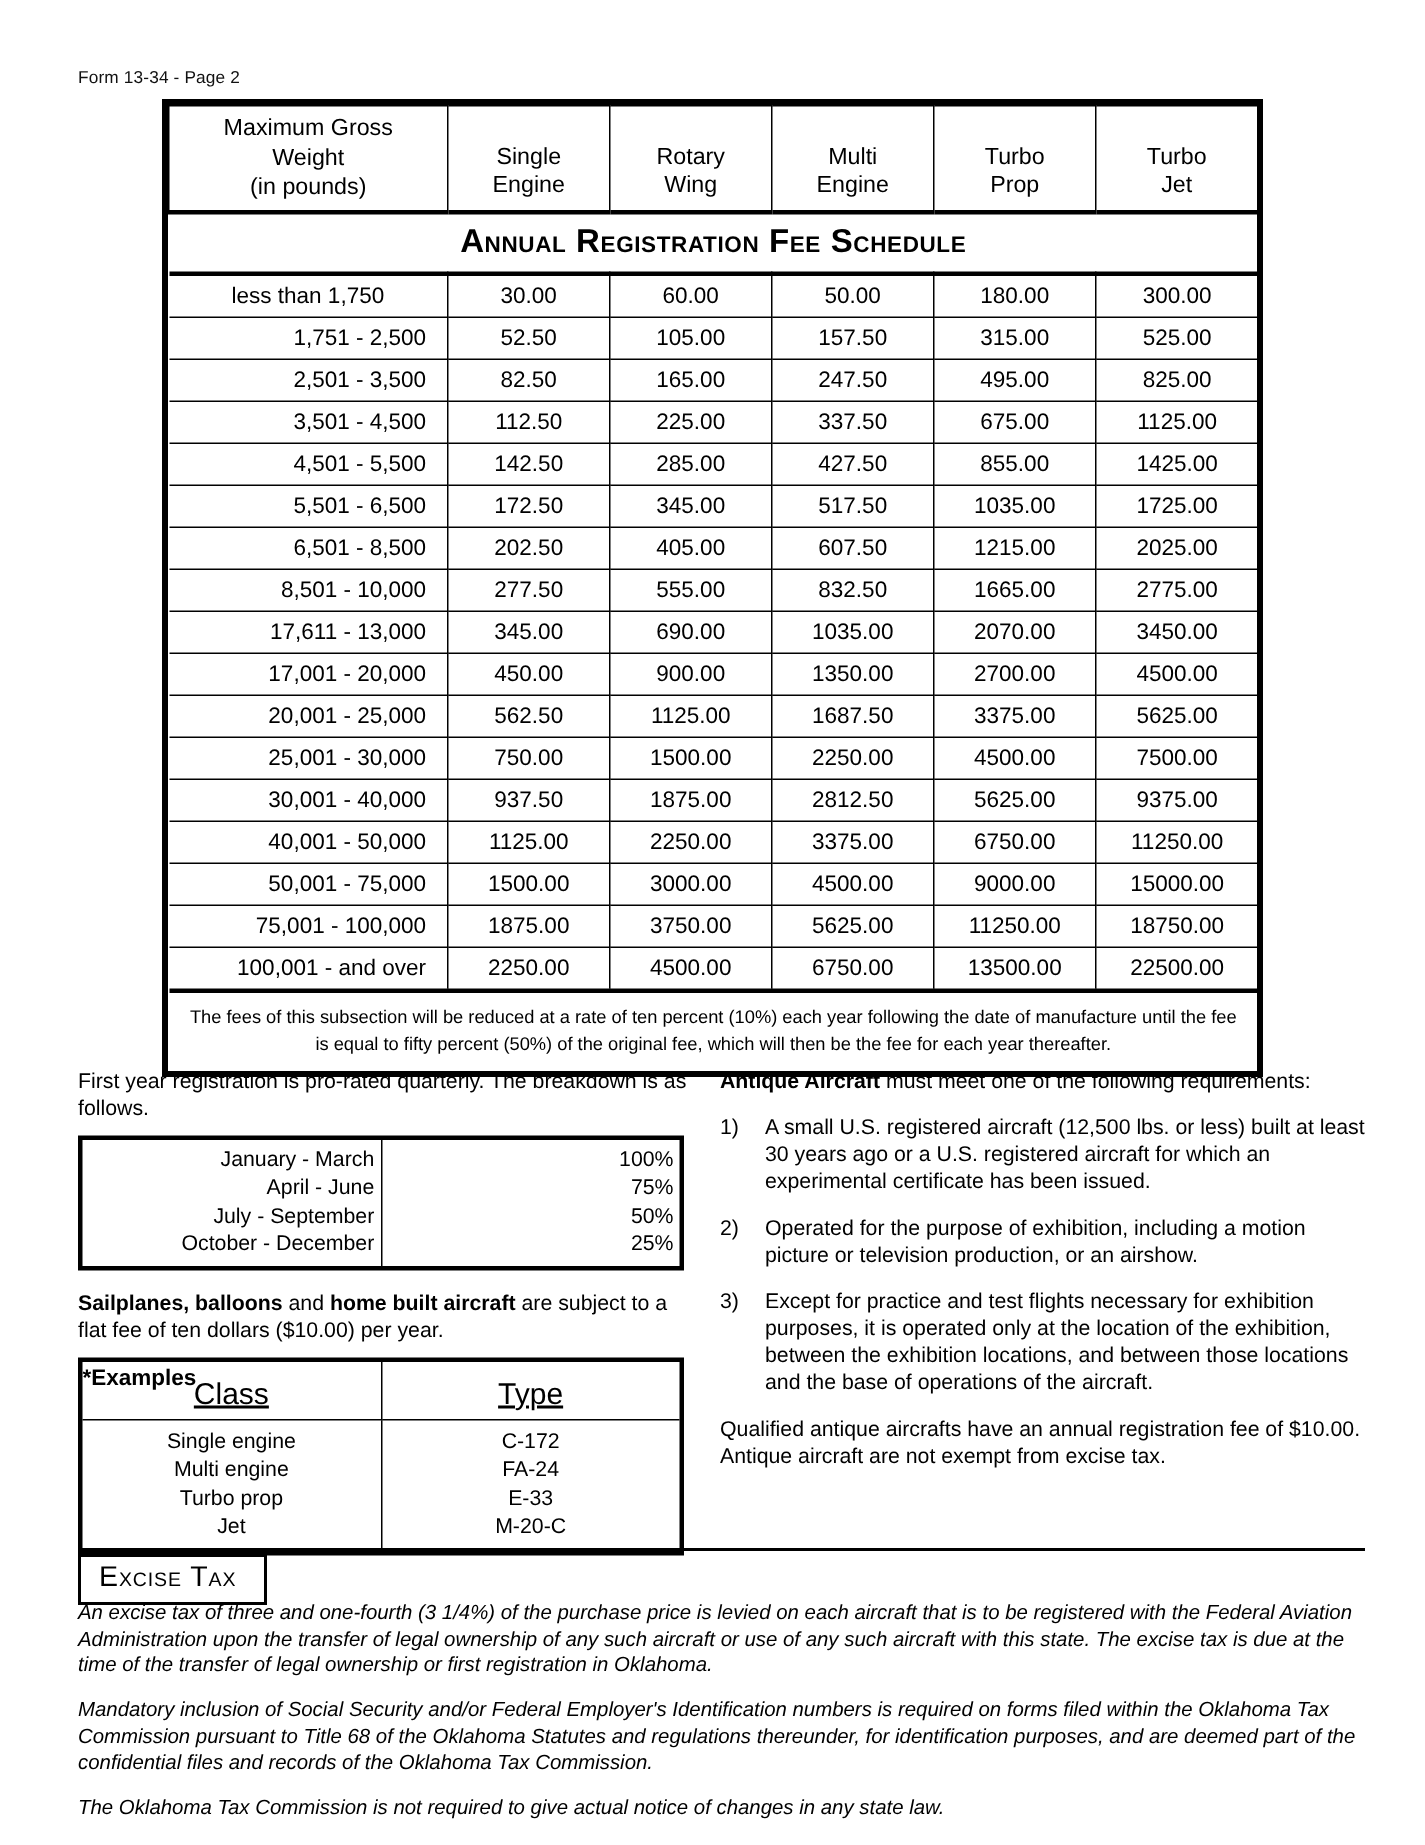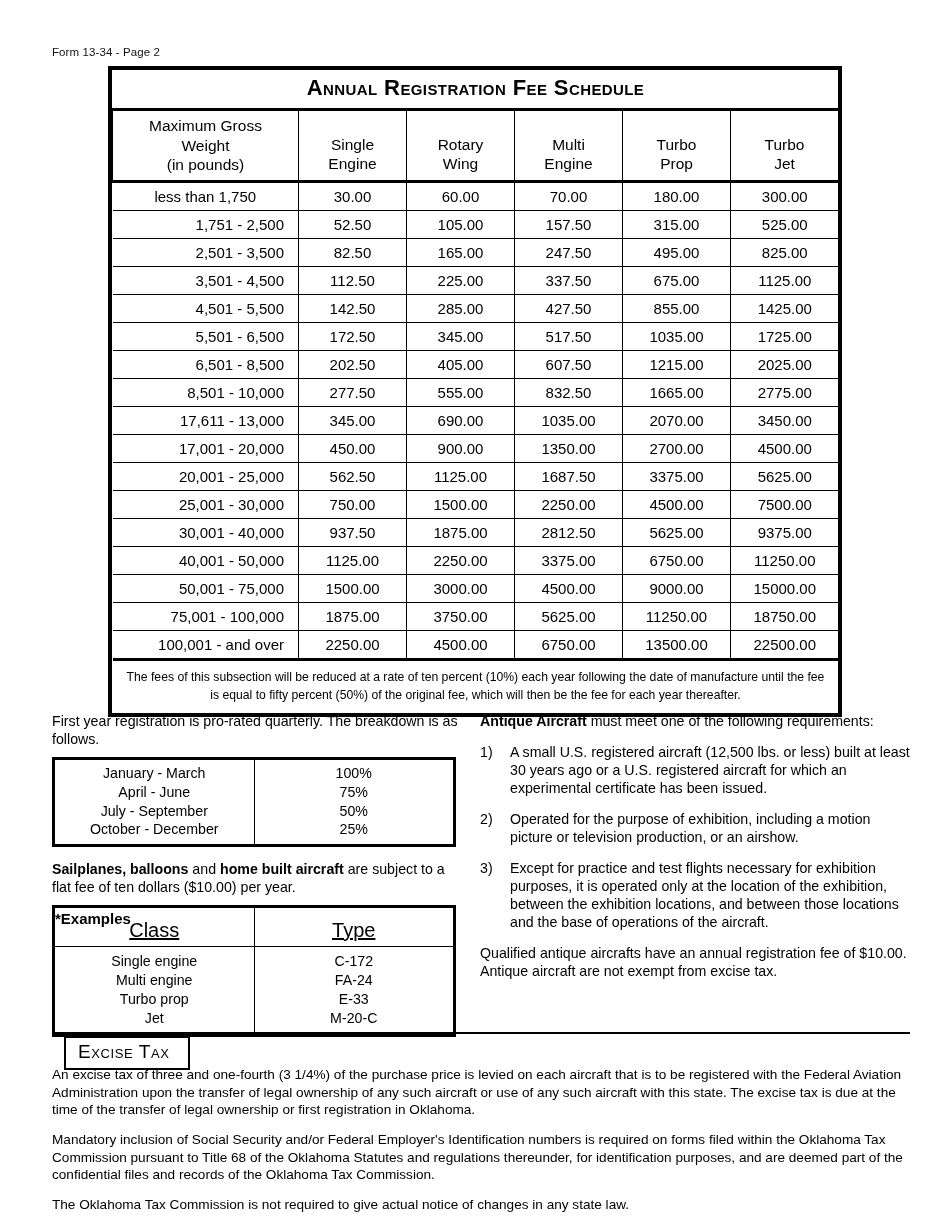--- a/index.html
+++ b/index.html
@@ -152,21 +152,21 @@
     font-size: 14.6px;
     line-height: 1.3;
     padding: 4px 4px 5px 4px !important;
     border-bottom: 1px solid #000;
   }
   .qh .u { text-decoration: underline; display: block; }
   .qh-div { border-right: 1px solid #000; }
   .qb {
     padding: 4px 4px 5px 4px !important;
     line-height: 1.32;
-    text-align: center;
+    text-align: right;
   }
   .qb-div { border-right: 1px solid #000; }
 
   
   .examples-wrap {
     margin-top: 9px;
     border: 3px solid #000;
     box-sizing: border-box;
     width: 404px;
   }
@@ -220,38 +220,39 @@
   .excise-rule {
     position: absolute;
     left: 52px;
     top: 1032px;
     width: 858px;
     height: 2px;
     background: #000;
   }
   .excise-box {
     position: absolute;
-    left: 64px;
+    left: 52px;
     top: 1036px;
     border: 2px solid #000;
     padding: 3px 18px 5px 12px;
     background: #fff;
     box-sizing: border-box;
   }
   .excise-label {
     font-size: 19px;
     font-weight: normal;
     font-variant: small-caps;
     letter-spacing: 0.6px;
   }
   .excise-body {
     position: absolute;
     left: 52px;
     top: 1066px;
     width: 858px;
+    font-style: italic;
   }
   .excise-body p {
     margin: 0 0 12px 0;
     font-size: 13.6px;
     line-height: 1.3;
     text-align: left;
   }
 </style>
 </head>
 <body>
@@ -265,25 +266,20 @@
       <colgroup>
         <col style="width:186px">
         <col style="width:108px">
         <col style="width:108px">
         <col style="width:108px">
         <col style="width:108px">
         <col style="width:108px">
       </colgroup>
       <tbody>
         <tr>
-          <td class="fee-title-cell" colspan="6">
-            <span class="fee-title">Annual Registration Fee Schedule</span>
-          </td>
-        </tr>
-        <tr>
           <td class="fee-head-cell first">
             <span>Maximum Gross</span><br>
             <span>Weight</span><br>
             <span>(in pounds)</span>
           </td>
           <td class="fee-head-cell">
             <span>Single</span><br>
             <span>Engine</span>
           </td>
           <td class="fee-head-cell">
@@ -296,27 +292,32 @@
           </td>
           <td class="fee-head-cell">
             <span>Turbo</span><br>
             <span>Prop</span>
           </td>
           <td class="fee-head-cell">
             <span>Turbo</span><br>
             <span>Jet</span>
           </td>
         </tr>
+        <tr>
+          <td class="fee-title-cell" colspan="6">
+            <span class="fee-title">Annual Registration Fee Schedule</span>
+          </td>
+        </tr>
       </tbody>
       <tbody id="fee-rows-body">
           <tr class="fee-row">
             <td class="wcol centered">less than 1,750</td>
             <td>30.00</td>
             <td>60.00</td>
-            <td>70.00</td>
+            <td>50.00</td>
             <td>180.00</td>
             <td>300.00</td>
           </tr>
           <tr class="fee-row">
             <td class="wcol">1,751 - 2,500</td>
             <td>52.50</td>
             <td>105.00</td>
             <td>157.50</td>
             <td>315.00</td>
             <td>525.00</td>

